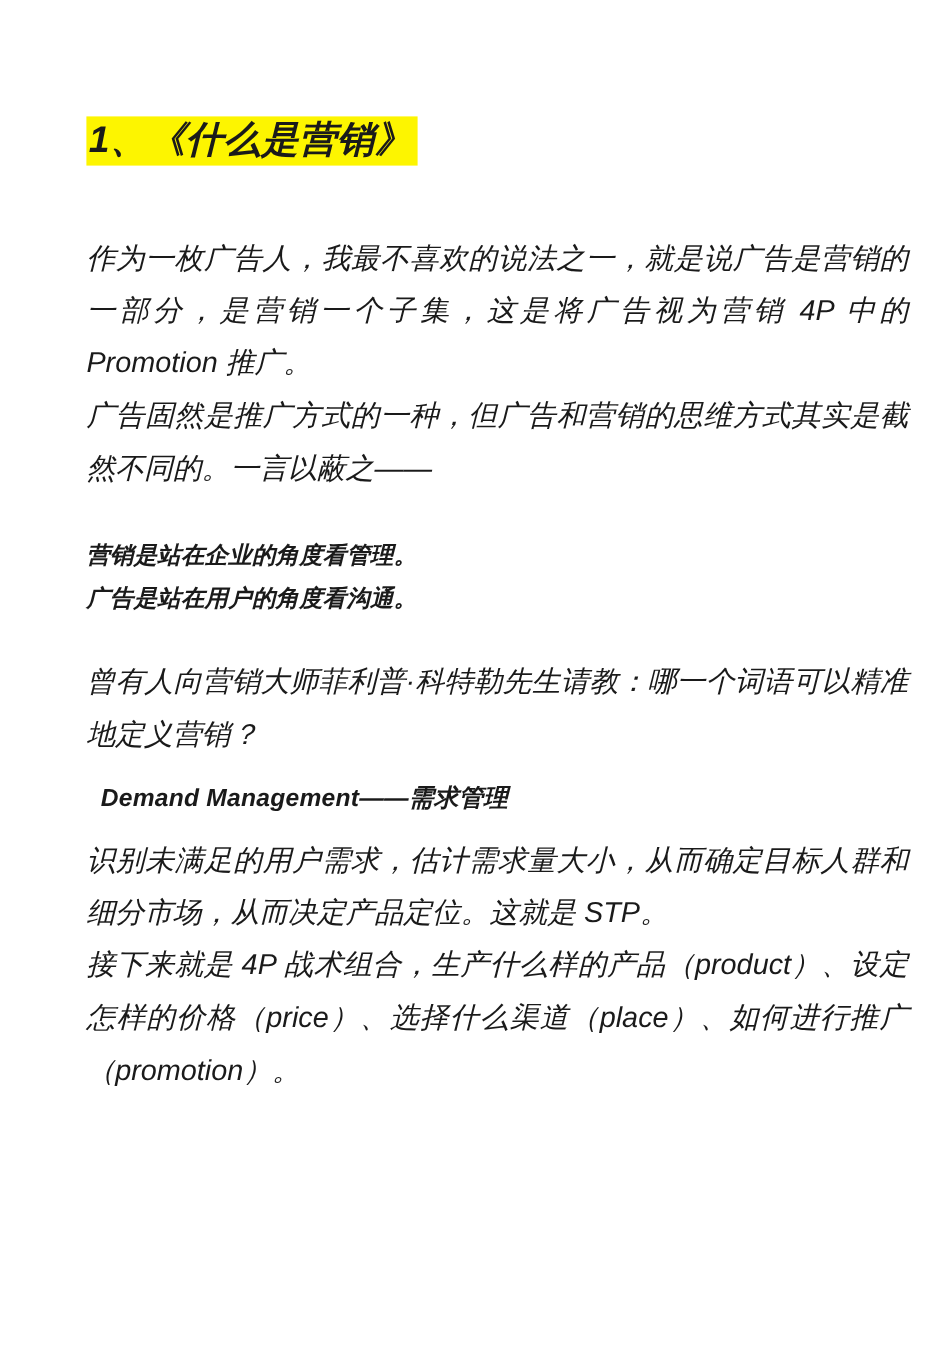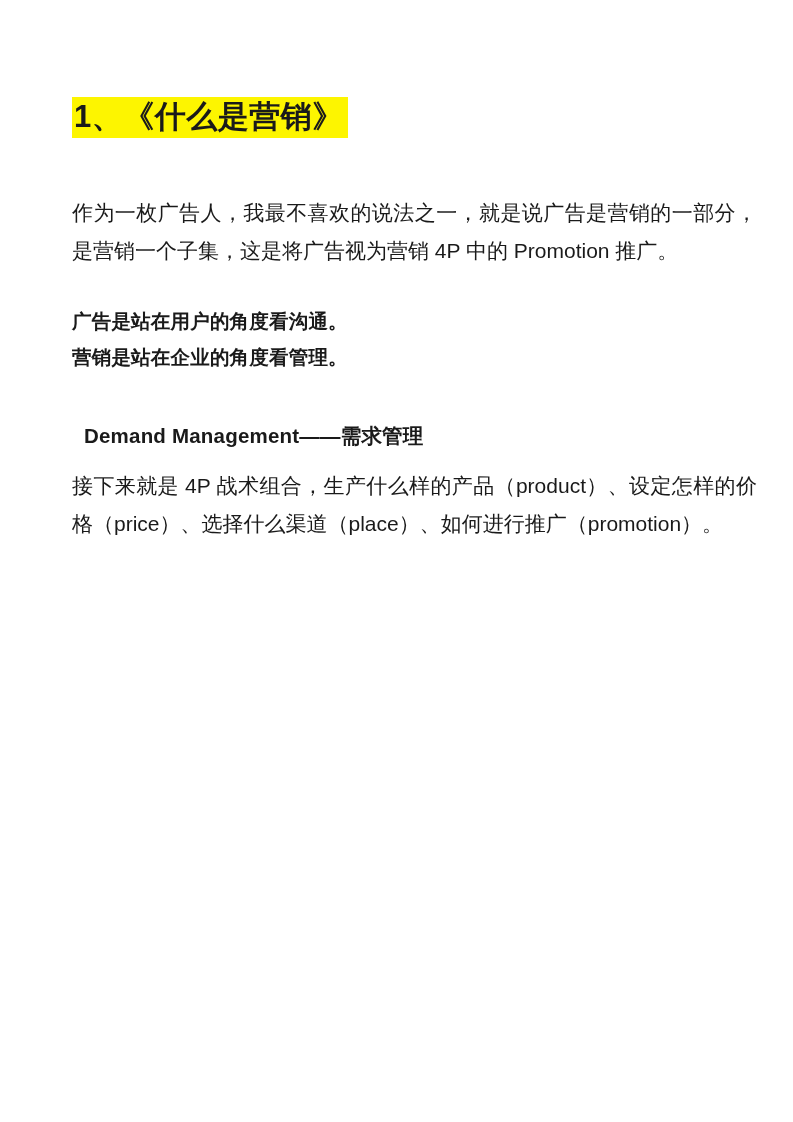--- a/index.html
+++ b/index.html
@@ -13,37 +13,38 @@
     font-family: "Liberation Sans", sans-serif;
     color: #1a1a1a;
     -webkit-font-smoothing: antialiased;
   }
   .page {
     box-sizing: border-box;
     width: 793px;
     height: 1122px;
     padding: 96px 36px 40px 72px;
     position: relative;
+    font-style: italic;
   }
   .doc-title {
     font-size: 31px;
     font-weight: bold;
     line-height: 1.35;
     letter-spacing: 0.5px;
     margin: 0 0 56px 0;
     display: inline-block;
   }
   .hl {
     background: #fdf500;
     padding: 2px 4px 4px 2px;
     box-decoration-break: clone;
     -webkit-box-decoration-break: clone;
   }
   .body-block {
-    font-size: 21px;
+    font-size: 24px;
     line-height: 1.82;
     text-align: justify;
     text-justify: inter-ideograph;
     margin: 0;
   }
   .para {
     margin: 0;
   }
   .bold-line {
     font-weight: bold;
@@ -67,24 +68,27 @@
   }
 </style>
 </head>
 <body>
 
 <div class="page">
 
   <h1 class="doc-title"><span class="hl">1、《什么是营销》</span></h1>
 
   <p class="body-block para">作为一枚广告人，我最不喜欢的说法之一，就是说广告是营销的一部分，是营销一个子集，这是将广告视为营销 4P 中的 Promotion 推广。</p>
+  <p class="body-block para">广告固然是推广方式的一种，但广告和营销的思维方式其实是截然不同的。一言以蔽之——</p>
 
   <div class="gap-lg"></div>
 
+  <p class="bold-line">营销是站在企业的角度看管理。</p>
   <p class="bold-line">广告是站在用户的角度看沟通。</p>
-  <p class="bold-line">营销是站在企业的角度看管理。</p>
 
   <div class="gap-md"></div>
 
+  <p class="body-block para">曾有人向营销大师菲利普·科特勒先生请教：哪一个词语可以精准地定义营销？</p>
   <p class="mix-bold">Demand Management——需求管理</p>
+  <p class="body-block para">识别未满足的用户需求，估计需求量大小，从而确定目标人群和细分市场，从而决定产品定位。这就是 STP。</p>
   <p class="body-block para">接下来就是 4P 战术组合，生产什么样的产品（product）、设定怎样的价格（price）、选择什么渠道（place）、如何进行推广（promotion）。</p>
 
 </div>
 
 </body></html>

